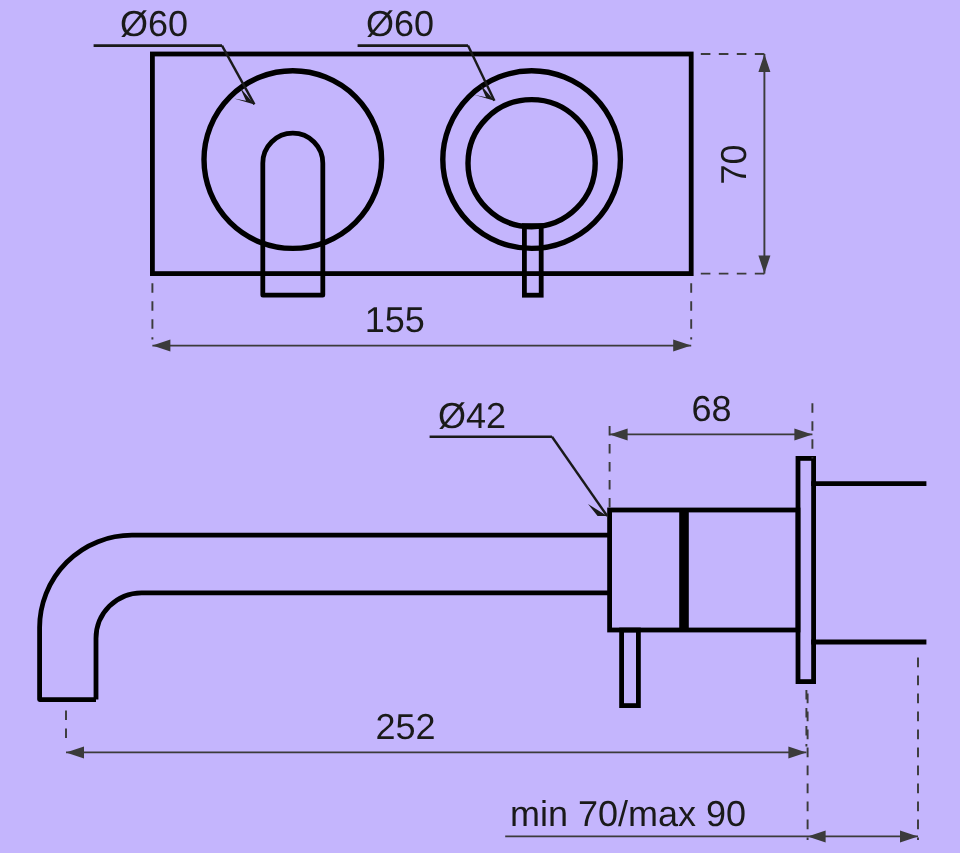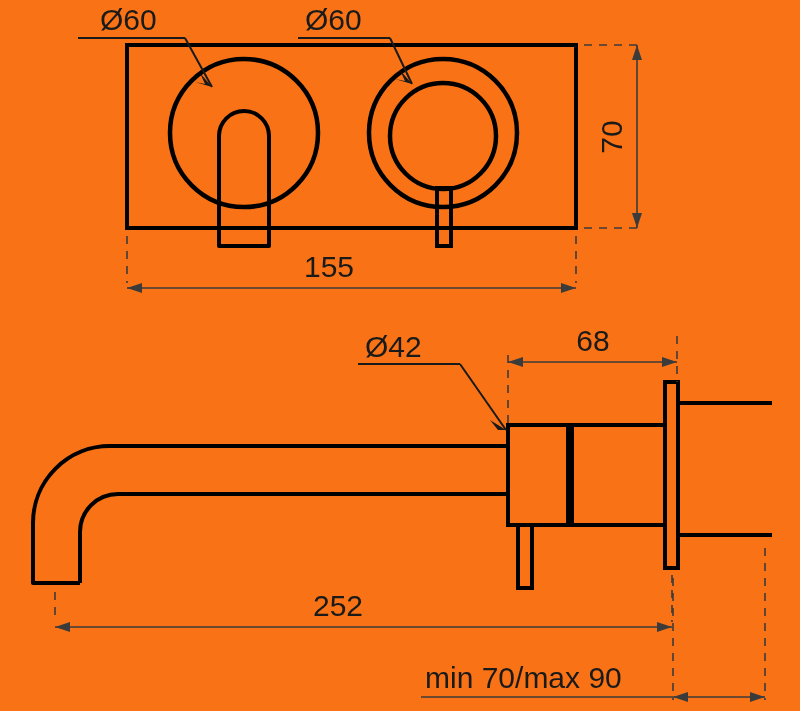--- a/index.html
+++ b/index.html
@@ -10,21 +10,21 @@
   body {
     width: 800px;
     height: 711px;
     font-family: "Liberation Sans", sans-serif;
     overflow: hidden;
   }
   #drawing-root {
     position: relative;
     width: 800px;
     height: 711px;
-    background: #f97316;
+    background: #c4b5fd;
   }
   svg#drawing {
     display: block;
     width: 800px;
     height: 711px;
   }
   .part-line {
     fill: none;
     stroke: #000000;
     stroke-width: 4;

